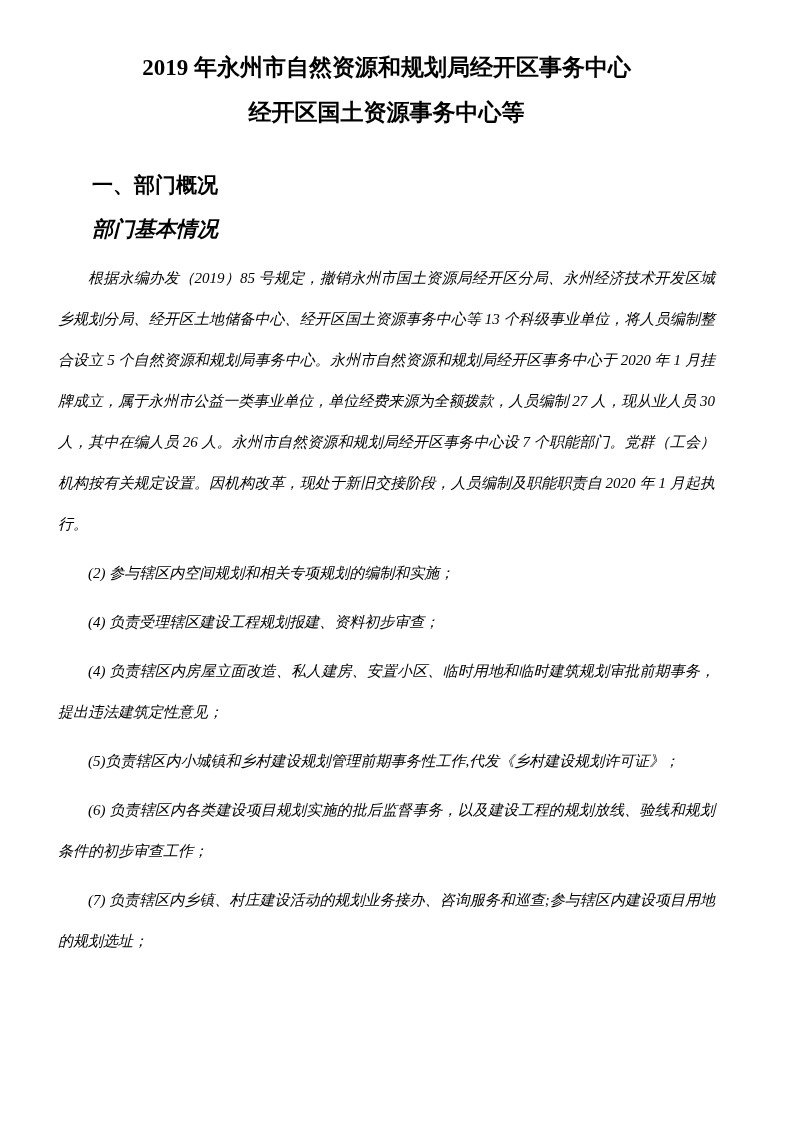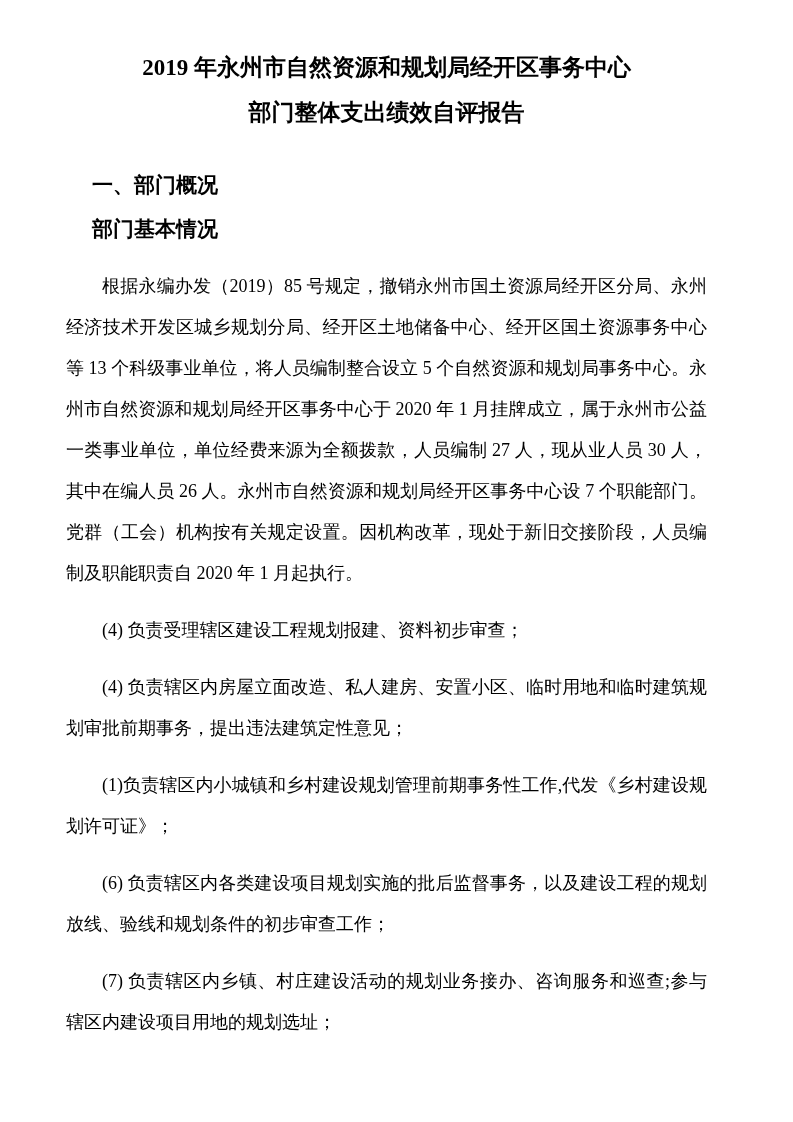--- a/index.html
+++ b/index.html
@@ -30,48 +30,51 @@
     margin-top: 31px;
     font-size: 21px;
     font-weight: bold;
     line-height: 42px;
     text-indent: 2em;
     font-family: Liberation Mono, monospace;
   }
   .subsection-heading {
     font-size: 21px;
     font-weight: bold;
+    font-style: italic;
     line-height: 42px;
     text-indent: 2em;
     font-family: "Liberation Serif", "DejaVu Serif", serif;
   }
   .para {
-    font-size: 18px;
+    font-size: 15px;
     line-height: 41px;
     text-align: justify;
     text-justify: inter-ideograph;
     text-indent: 2em;
-    margin: 16px;
+    margin: 8px;
+    font-style: italic;
   }
 </style>
 </head>
 <body>
 
 <div class="page">
 
   <div class="doc-title">
     <div>2019 年永州市自然资源和规划局经开区事务中心</div>
-    <div>部门整体支出绩效自评报告</div>
+    <div>经开区国土资源事务中心等</div>
   </div>
 
   <div class="section-heading">一、部门概况</div>
 
   <div class="subsection-heading">部门基本情况</div>
 
   <p class="para">根据永编办发（2019）85 号规定，撤销永州市国土资源局经开区分局、永州经济技术开发区城乡规划分局、经开区土地储备中心、经开区国土资源事务中心等 13 个科级事业单位，将人员编制整合设立 5 个自然资源和规划局事务中心。永州市自然资源和规划局经开区事务中心于 2020 年 1 月挂牌成立，属于永州市公益一类事业单位，单位经费来源为全额拨款，人员编制 27 人，现从业人员 30 人，其中在编人员 26 人。永州市自然资源和规划局经开区事务中心设 7 个职能部门。党群（工会）机构按有关规定设置。因机构改革，现处于新旧交接阶段，人员编制及职能职责自 2020 年 1 月起执行。</p>
 
+  <p class="para">(2) 参与辖区内空间规划和相关专项规划的编制和实施；</p>
   <p class="para">(4) 负责受理辖区建设工程规划报建、资料初步审查；</p>
   <p class="para">(4) 负责辖区内房屋立面改造、私人建房、安置小区、临时用地和临时建筑规划审批前期事务，提出违法建筑定性意见；</p>
-  <p class="para">(1)负责辖区内小城镇和乡村建设规划管理前期事务性工作,代发《乡村建设规划许可证》；</p>
+  <p class="para">(5)负责辖区内小城镇和乡村建设规划管理前期事务性工作,代发《乡村建设规划许可证》；</p>
   <p class="para">(6) 负责辖区内各类建设项目规划实施的批后监督事务，以及建设工程的规划放线、验线和规划条件的初步审查工作；</p>
   <p class="para">(7) 负责辖区内乡镇、村庄建设活动的规划业务接办、咨询服务和巡查;参与辖区内建设项目用地的规划选址；</p>
 
 </div>
 
 </body></html>

